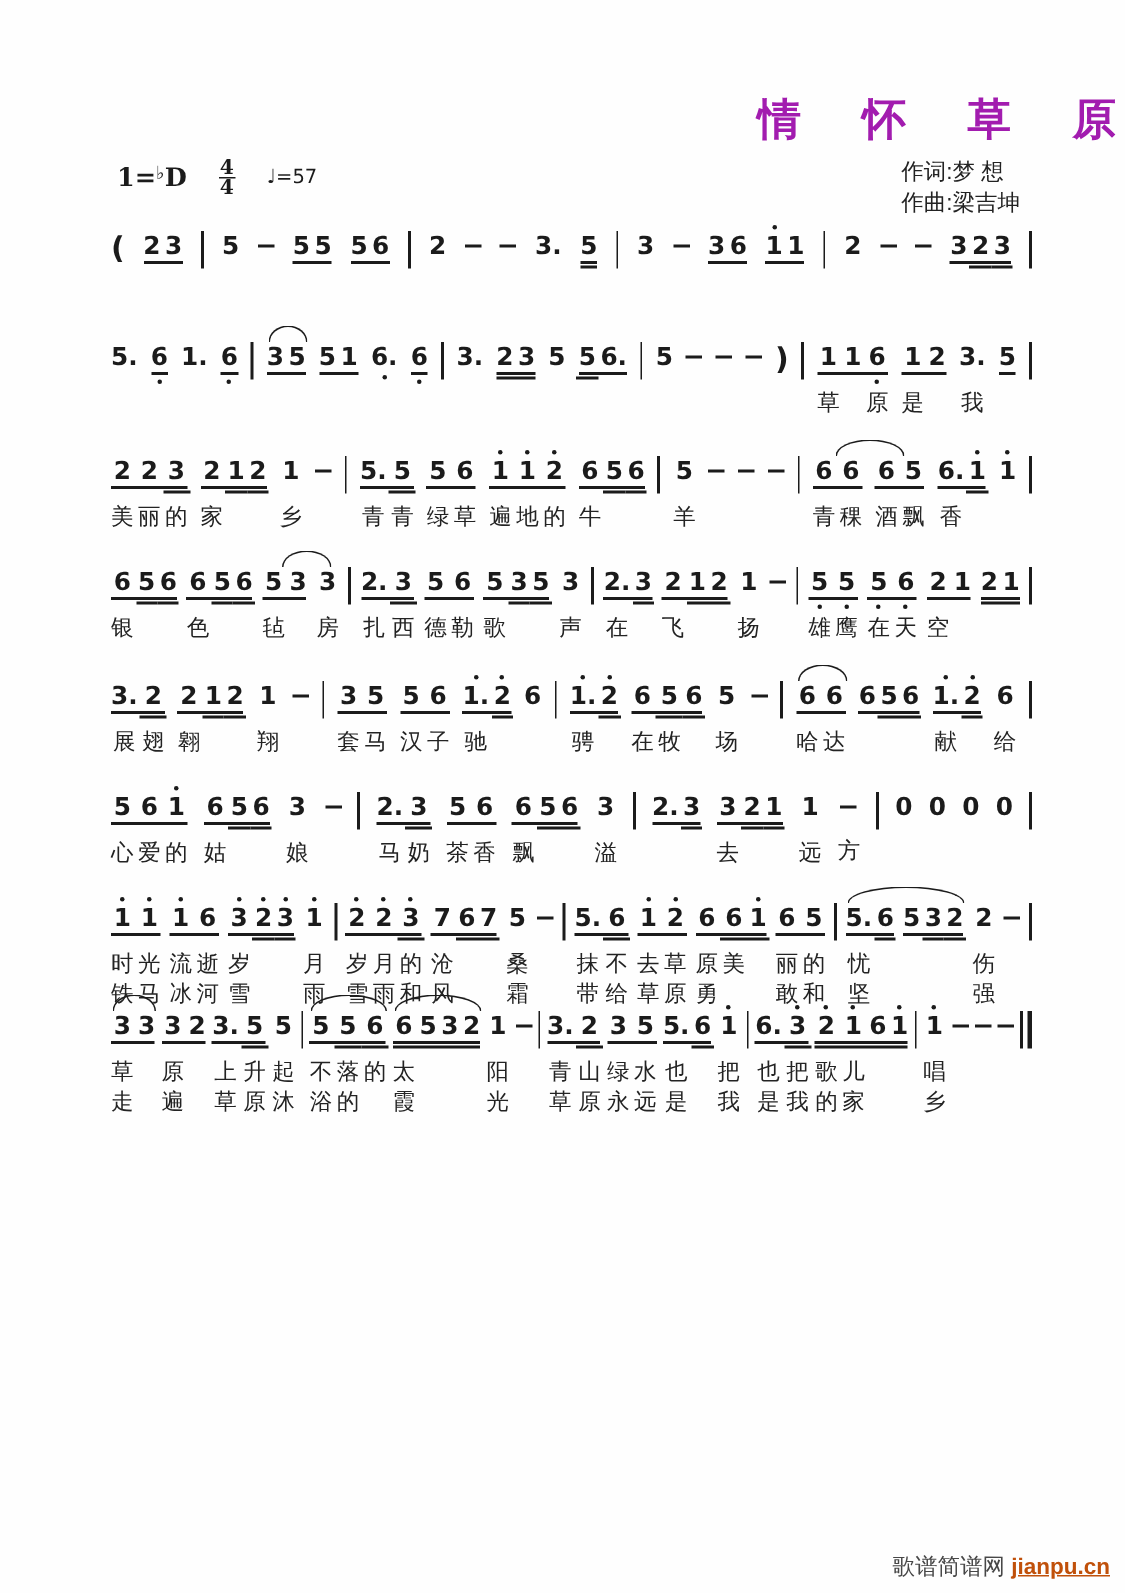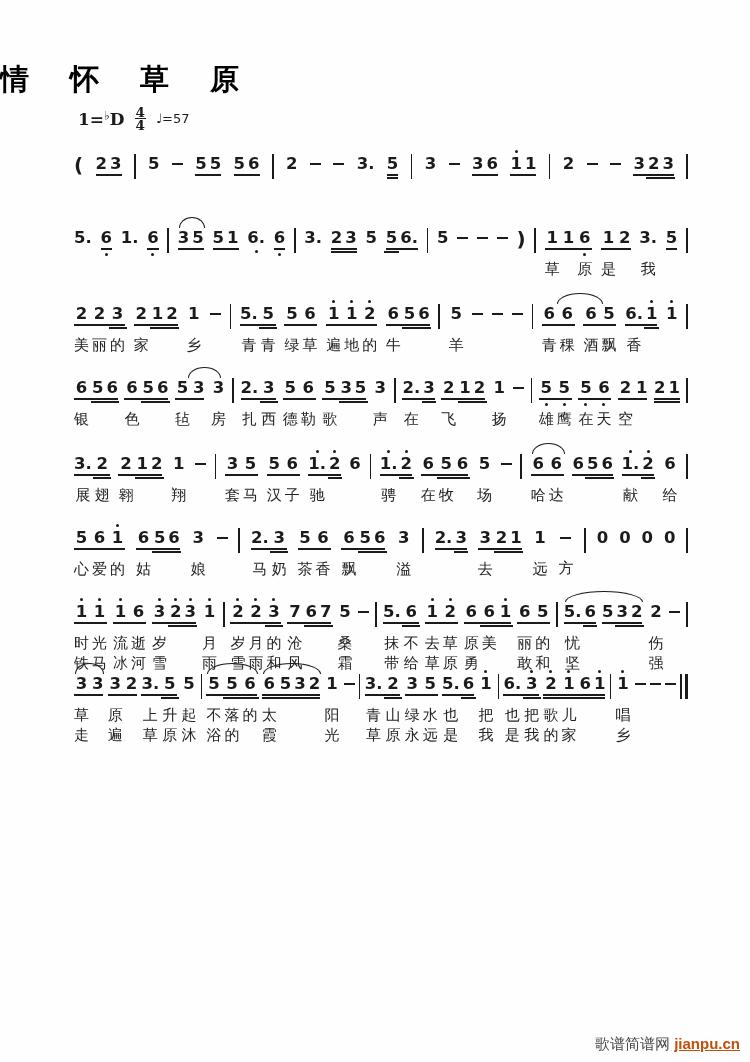--- a/index.html
+++ b/index.html
@@ -1,21 +1,21 @@
 <!DOCTYPE html>
 <html><head>
 <meta charset="utf-8">
 <style>
   html,body{margin:0;padding:0}
   body{width:750px;height:1062px;background:#fff;position:relative;overflow:hidden;
        font-family:"Liberation Sans",sans-serif;color:#1b1b1b}
   .page{position:absolute;inset:0;background:#fefefe}
-  .title{position:absolute;top:60px;left:0;right:0;text-align:left;
-         font-size:29px;font-weight:bold;color:#000000;letter-spacing:6px}
-  .keysig{position:absolute;left:78px;top:106px;display:flex;align-items:center;gap:10px;
+  .title{position:absolute;top:60px;left:0;right:0;text-align:right;
+         font-size:29px;font-weight:bold;color:#a21caf;letter-spacing:6px}
+  .keysig{position:absolute;left:78px;top:106px;display:flex;align-items:center;gap:21px;
           font-family:"DejaVu Serif",serif;font-size:17px;font-weight:bold}
   .flat{font-size:12px;position:relative;top:-5px;font-weight:bold}
   .frac{display:flex;flex-direction:column;align-items:center;font-size:13.5px;line-height:12px;font-weight:bold}
   .frac .tden{border-top:1.3px solid #1b1b1b;padding:0 1px}
   .frac .tnum{padding:0 1px}
   .tempo{font-size:13px;font-weight:normal;font-family:"DejaVu Sans",sans-serif}
   .credits{position:absolute;right:70px;top:104px;font-size:15px;line-height:21px;color:#222;text-align:left}
   #score{position:absolute;inset:0}
   .mline{position:absolute;left:74px;width:614px;display:flex;justify-content:space-between;align-items:flex-start}
   .cell{display:flex;flex-direction:column;align-items:center}
@@ -50,20 +50,24 @@
 
   <div class="keysig">
     <span><span>1=</span><span class="flat">♭</span><span>D</span></span>
     <span class="frac">
       <span class="tnum">4</span>
       <span class="tden">4</span>
     </span>
     <span class="tempo">♩=57</span>
   </div>
 
+  <div class="credits">
+    <div>作词:梦 想</div>
+    <div>作曲:梁吉坤</div>
+  </div>
 
   <div id="score">
       <div class="mline" style="top: 148px;">
         <div class="cell parencell">
           <div class="paren">(</div>
         </div>
         <div class="cell grp">
           <div class="gul" style="top: 26px;"></div>
           <div class="tok">
             <div class="ad"></div>

